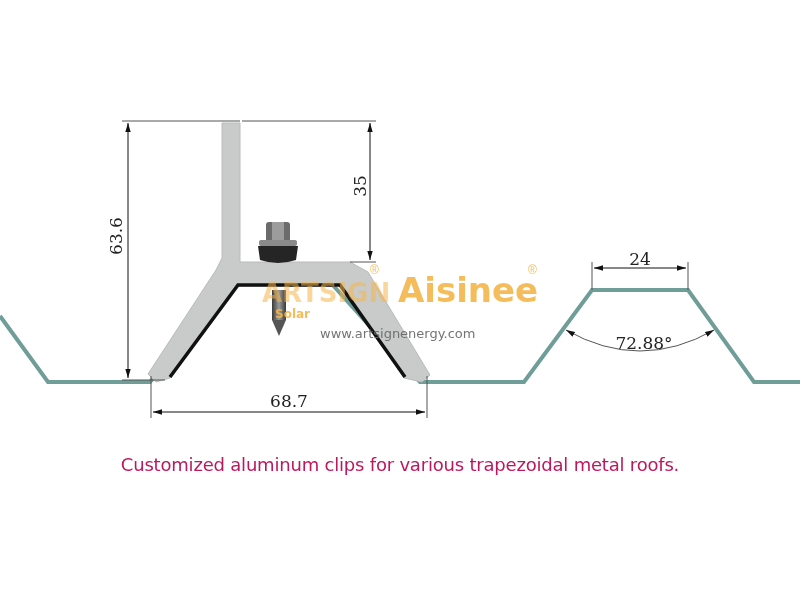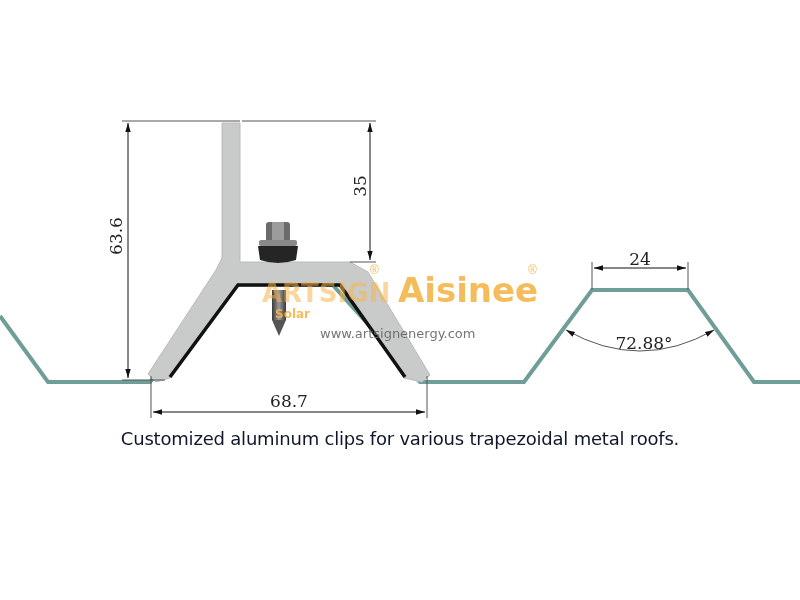--- a/index.html
+++ b/index.html
@@ -1,19 +1,19 @@
 <!DOCTYPE html>
 <html><head>
 <meta charset="utf-8">
 <style>
   html, body { margin: 0; padding: 0; background: #ffffff; }
   body { width: 800px; height: 600px; position: relative; overflow: hidden; font-family: "Liberation Sans", sans-serif; }
   #stage { position: absolute; left: 0; top: 0; width: 800px; height: 600px; }
   .dim-text { font-family: "DejaVu Serif", "Liberation Serif", serif; font-size: 17px; fill: #222; }
-  .caption { position: absolute; left: 0; width: 800px; top: 428px; text-align: center; color: #0f172a; font-size: 18px; font-family: "DejaVu Sans", sans-serif; letter-spacing: -0.2px; }
+  .caption { position: absolute; left: 0; width: 800px; top: 454px; text-align: center; color: #be185d; font-size: 18px; font-family: "DejaVu Sans", sans-serif; letter-spacing: -0.2px; }
   .url { font-family: "DejaVu Sans", sans-serif; font-size: 13px; fill: #666; }
   .brand { font-family: "DejaVu Sans", sans-serif; font-weight: bold; }
 </style>
 </head>
 <body>
 
 <svg id="stage" viewBox="0 0 800 600" xmlns="http://www.w3.org/2000/svg">
   <defs>
     <marker id="arr" viewBox="0 0 10 10" refX="10" refY="5" markerWidth="9" markerHeight="9" orient="auto-start-reverse">
       <path d="M0,2 L10,5 L0,8 z" fill="#111"></path>

